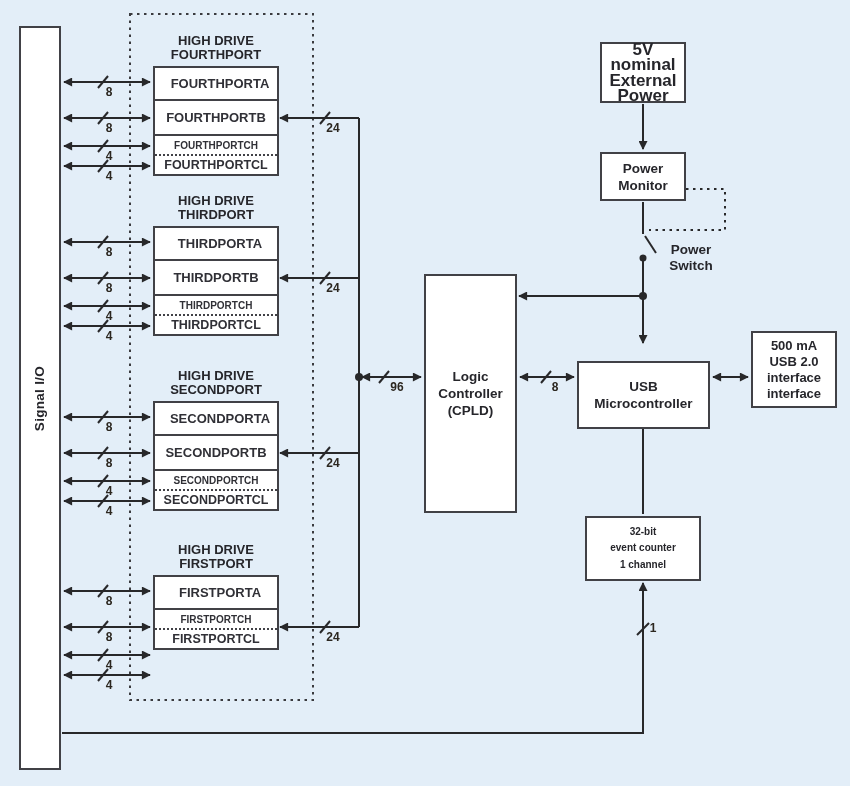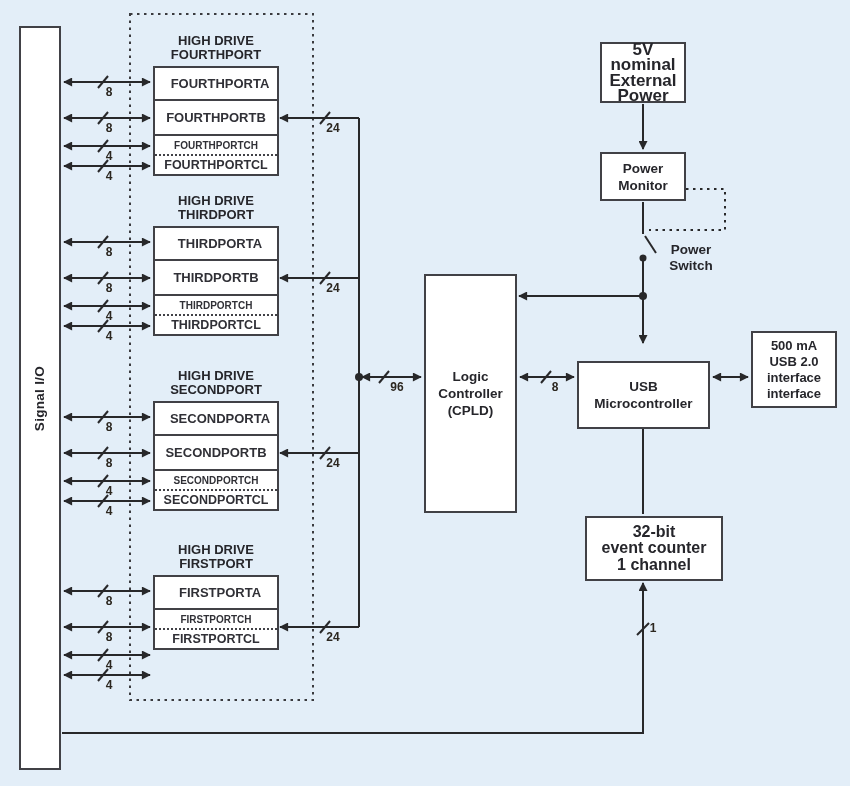--- a/index.html
+++ b/index.html
@@ -60,21 +60,21 @@
     position:absolute;font-size:12px;color:#2c2720;
     width:20px;text-align:center;line-height:12px;
   }
 
   
   #ext-power{left:600px;top:42px;width:86px;height:61px;font-size:17px;line-height:15.5px;}
   #power-monitor{left:600px;top:152px;width:86px;height:49px;}
   #cpld{left:424px;top:274px;width:93px;height:239px;}
   #usb-micro{left:577px;top:345px;width:133px;height:68px;margin-top:16px;}
   #usb-if{left:751px;top:331px;width:86px;height:77px;font-size:13px;line-height:16px;}
-  #evt-counter{left:585px;top:516px;width:138px;height:65px;font-size:16px;line-height:16.5px;}
+  #evt-counter{left:585px;top:516px;width:116px;height:65px;font-size:10px;line-height:16.5px;}
 
   #power-switch-label{
     position:absolute;left:658px;top:242px;width:66px;
     text-align:center;font-size:13.5px;line-height:16px;color:#26262b;
   }
 </style>
 </head>
 <body>
 
 <div id="canvas">

